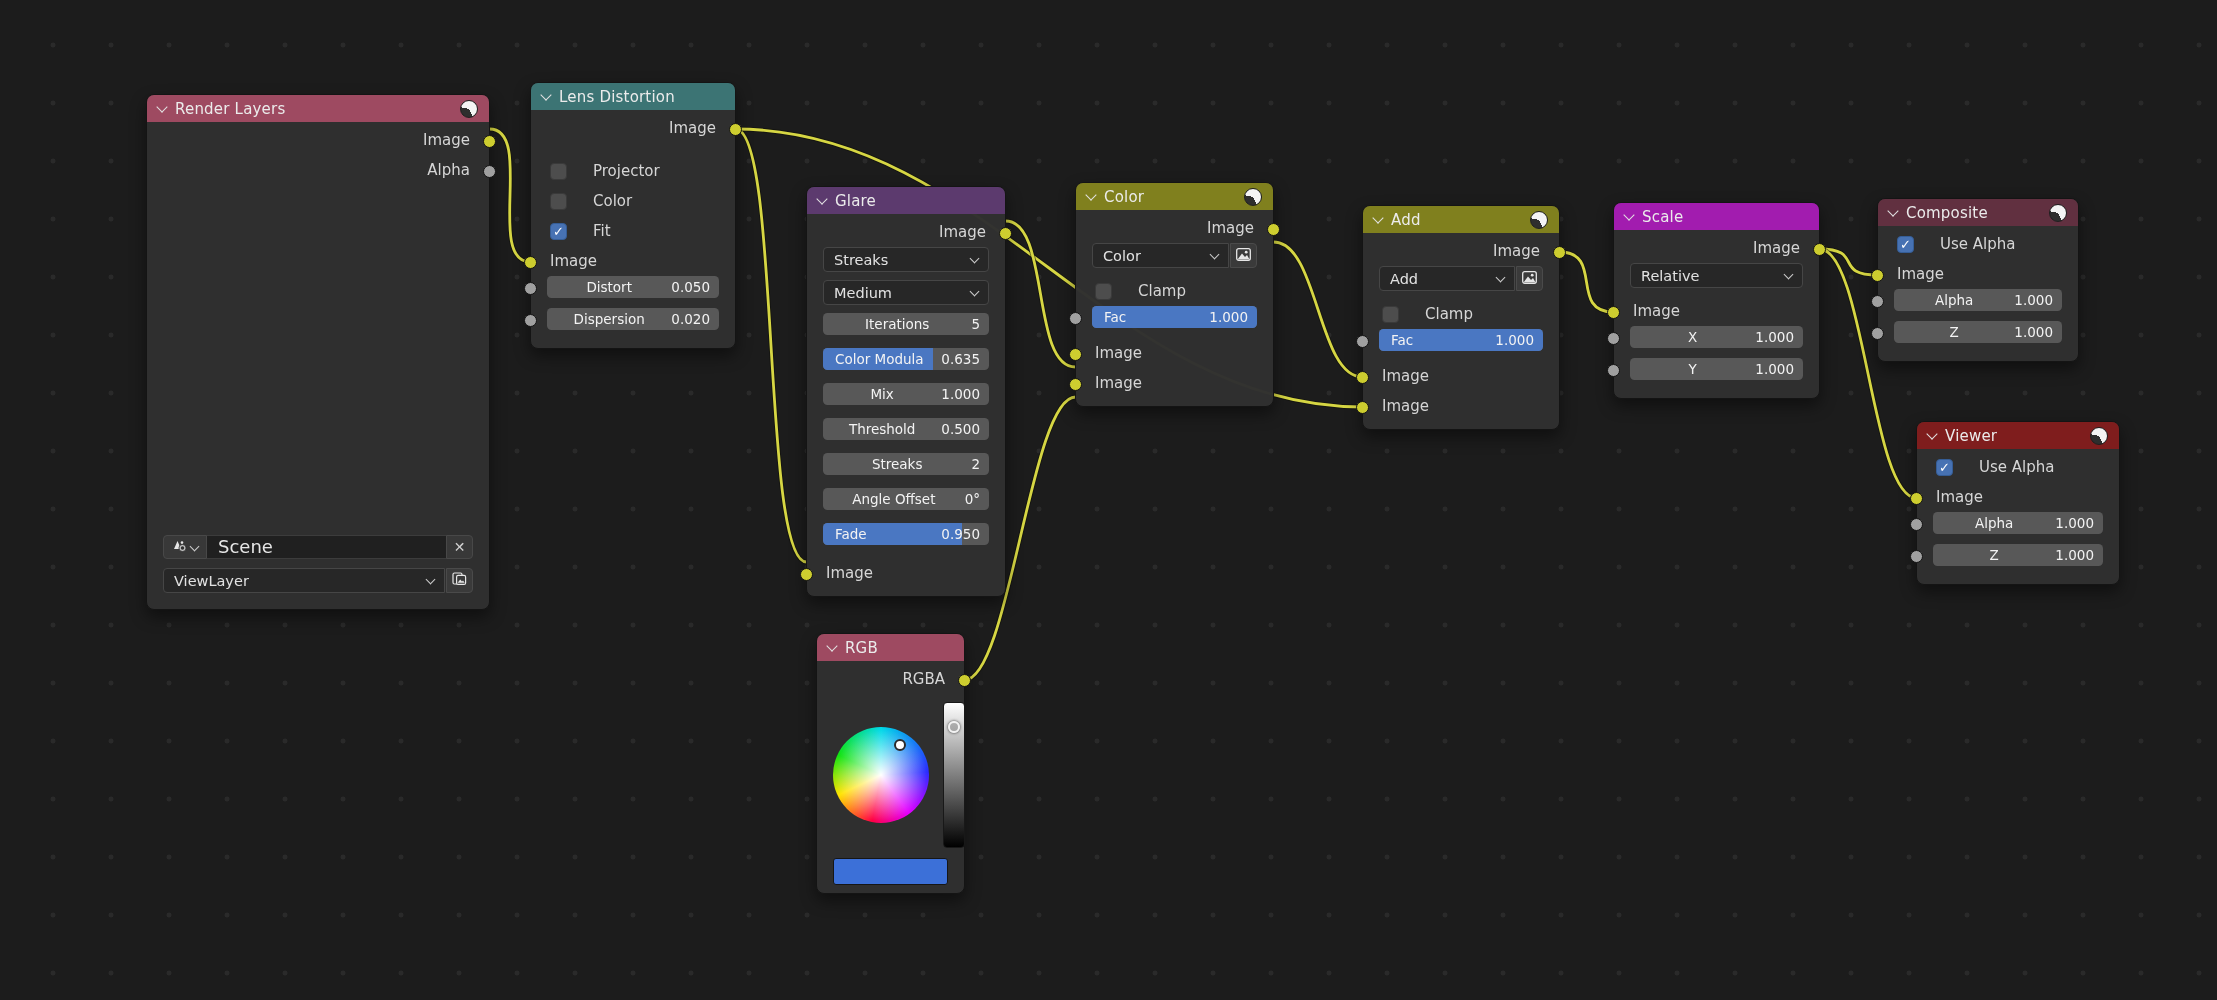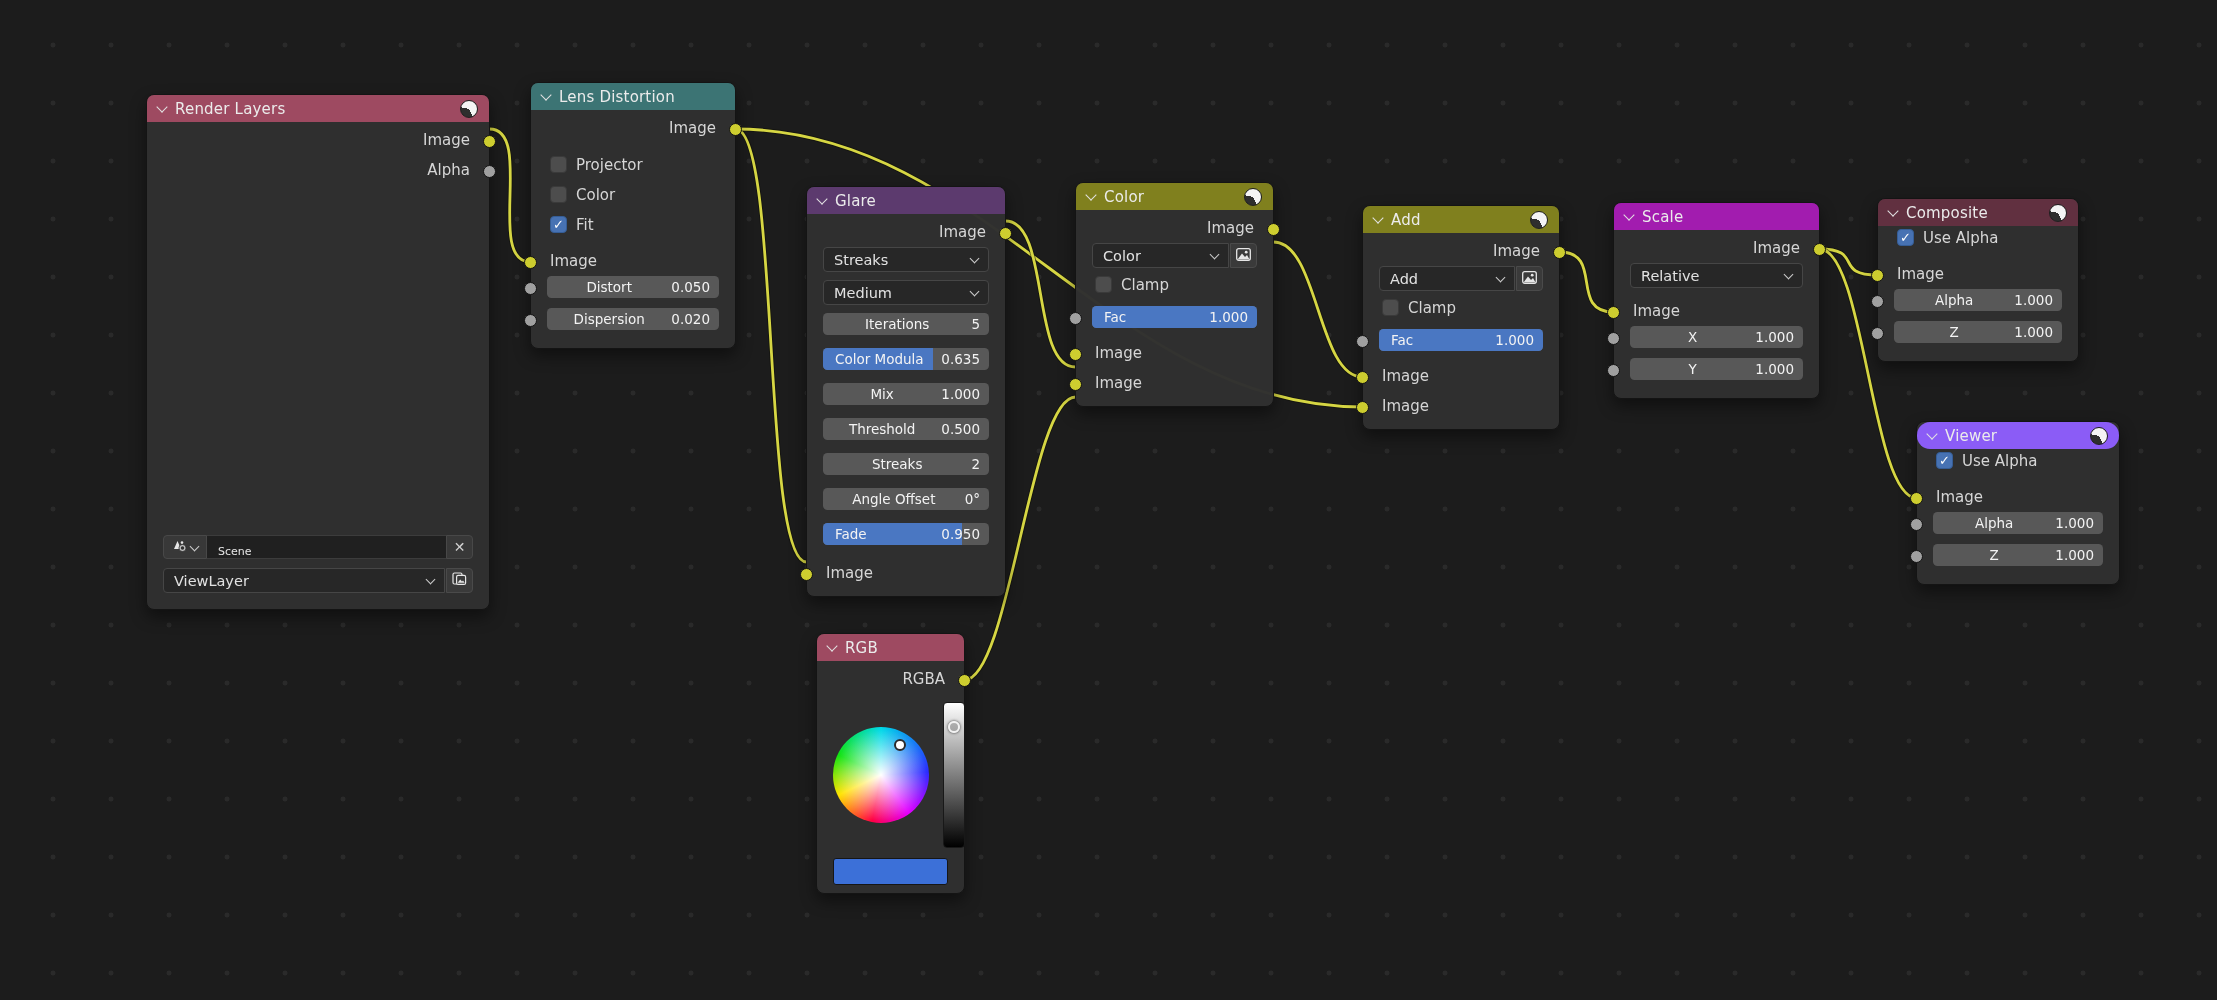--- a/index.html
+++ b/index.html
@@ -23,21 +23,21 @@
         background:conic-gradient(from 200deg,#2e2e2e 0 23%,#f4f4f4 23% 87%,#2e2e2e 87% 100%)}
   .nbody{padding:3px 0 8px}
   .row{position:relative;margin:0 16px}
   .row-sock{height:30px;display:flex;align-items:center;font-size:15px;color:#d6d6d6}
   .row-sock.out{justify-content:flex-end;padding-right:3px}
   .row-sock.in{padding-left:3px}
   .socket{position:absolute;width:13px;height:13px;border-radius:50%;z-index:4;
           border:1.5px solid #131313;box-sizing:border-box}
   .sock-image{background:#cdcd2f}
   .sock-value{background:#a0a0a0}
-  .row-check{height:30px;display:flex;gap:9px;font-size:15px;color:#d6d6d6;padding-left:3px}
+  .row-check{height:30px;display:flex;align-items:center;gap:26px;font-size:15px;color:#d6d6d6;padding-left:3px}
   .cb{width:17px;height:17px;border-radius:4px;background:#4d4d4d;border:1px solid #3a3a3a;
       display:flex;align-items:center;justify-content:center;font-size:13px;line-height:1;color:#fff;box-sizing:border-box}
   .cb.checked{background:#4772b3;border-color:#38movie}
   .cb.checked{background:#4772b3;border-color:#355d96}
   .row-sel{height:25px;margin-bottom:8px;display:flex;align-items:stretch}
   .select{flex:1;background:#272727;border:1px solid #464646;border-radius:4px;display:flex;
           align-items:center;padding:0 10px;color:#e2e2e2;font-size:14.5px;box-sizing:border-box;min-width:0}
   .select .sv{flex:1;white-space:nowrap;overflow:hidden}
   .dchev{width:6px;height:6px;border-left:1.5px solid #cdcdcd;border-bottom:1.5px solid #cdcdcd;
          transform:rotate(-45deg);margin-top:-2px;flex:none}
@@ -52,21 +52,21 @@
   .nf.slider .nfl{text-align:left;padding-left:12px}
   .nf .nfv{position:relative;padding-right:9px;white-space:nowrap}
   .spacer{height:12px}
   .n-render_layers .spacer{height:350px}
   .n-lens_distortion .spacer{height:13px}
   .n-glare .row-nf{margin-bottom:13px}
   .row-scene{height:24px;margin-bottom:9px;display:flex;align-items:stretch}
   .sbtn{width:44px;flex:none;background:#383838;border:1px solid #484848;border-radius:4px 0 0 4px;
         display:flex;align-items:center;justify-content:center;gap:3px;box-sizing:border-box}
   .stext{flex:1;background:#202020;border-top:1px solid #3c3c3c;border-bottom:1px solid #3c3c3c;
-         color:#e6e6e6;font-size:11px;display:flex;align-items:flex-end;padding:0 11px;min-width:0}
+         color:#e6e6e6;font-size:18px;display:flex;align-items:flex-start;padding:0 11px;min-width:0}
   .xbtn{width:27px;flex:none;background:#383838;border:1px solid #484848;border-radius:0 4px 4px 0;
         color:#d0d0d0;display:flex;align-items:center;justify-content:center;font-size:14px;box-sizing:border-box}
   .picker{display:flex;margin:8px 16px 10px;gap:14px;align-items:center}
   .wheel{position:relative;width:96px;height:96px;border-radius:50%;flex:none;
     background:radial-gradient(circle,rgba(255,255,255,1) 0%,rgba(255,255,255,0) 68%),
     conic-gradient(#00d9e8,#2b2bff 24%,#e400ff 40%,#ff0044 53%,#ffe400 68%,#12e412 82%,#00d9e8 100%)}
   .wcur{position:absolute;width:12px;height:12px;border-radius:50%;background:#fff;
         border:2px solid #2a2a2a;box-sizing:border-box}
   .vslider{position:relative;width:20px;height:144px;flex:none;border-radius:4px;
            background:linear-gradient(#ffffff,#000000);border:1px solid #181818}
@@ -438,21 +438,21 @@
             <span class="nfl">Z</span>
             <span class="nfv">1.000</span>
           </div>
         </div>
       </div>
       <span class="socket sock-image" style="top: 69.5px; left: -7px;"></span>
       <span class="socket sock-value" style="top: 95.5px; left: -7px;"></span>
       <span class="socket sock-value" style="top: 127.5px; left: -7px;"></span>
     </div>
     <div class="node n-viewer" style="left: 1916px; top: 421px; width: 202px;">
-      <div class="nhead" style="background: #8b5cf6; border-radius: 13px;">
+      <div class="nhead" style="background: #7f1d1d;">
         <span class="chev"></span>
         <span class="title">Viewer</span>
         <span class="ball"></span>
       </div>
       <div class="nbody">
         <div class="row row-check">
           <span class="cb checked">✓</span>
           <span class="cbx-lbl">Use Alpha</span>
         </div>
         <div class="row row-sock in">

